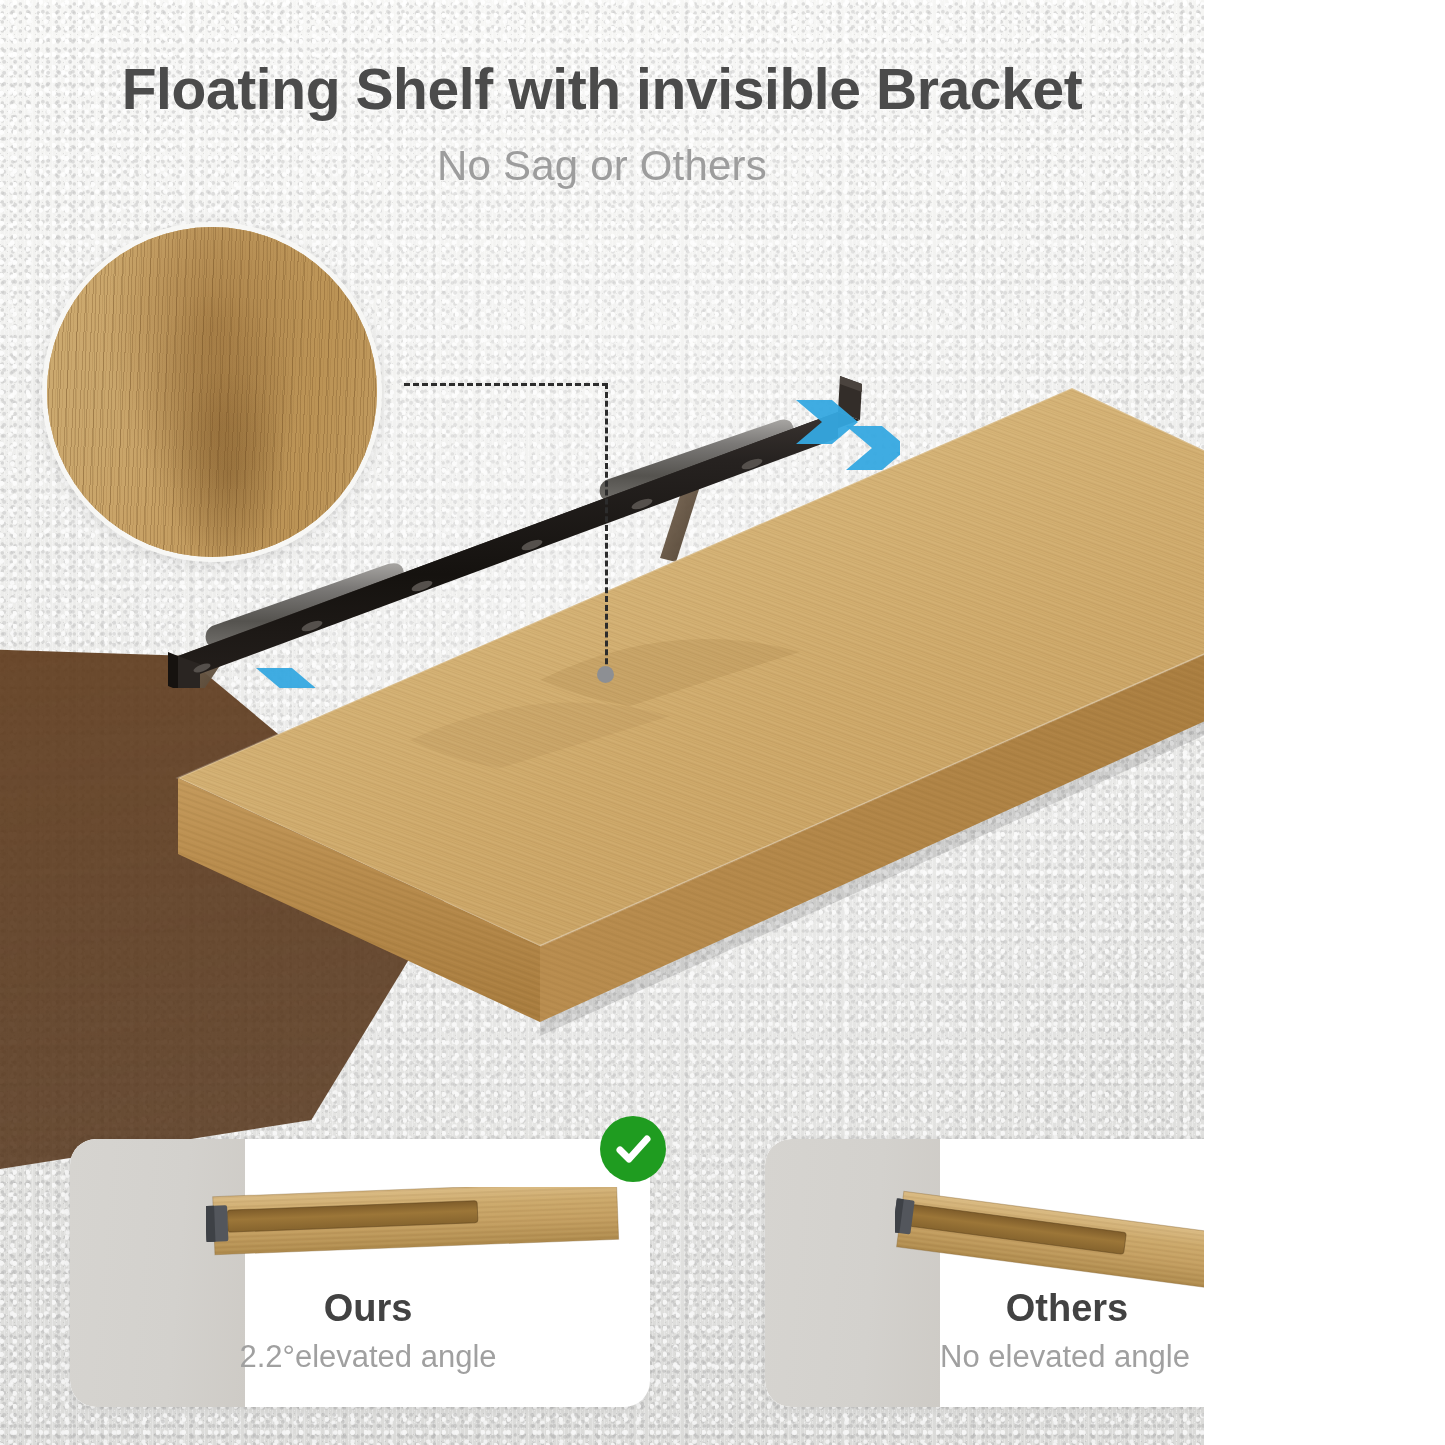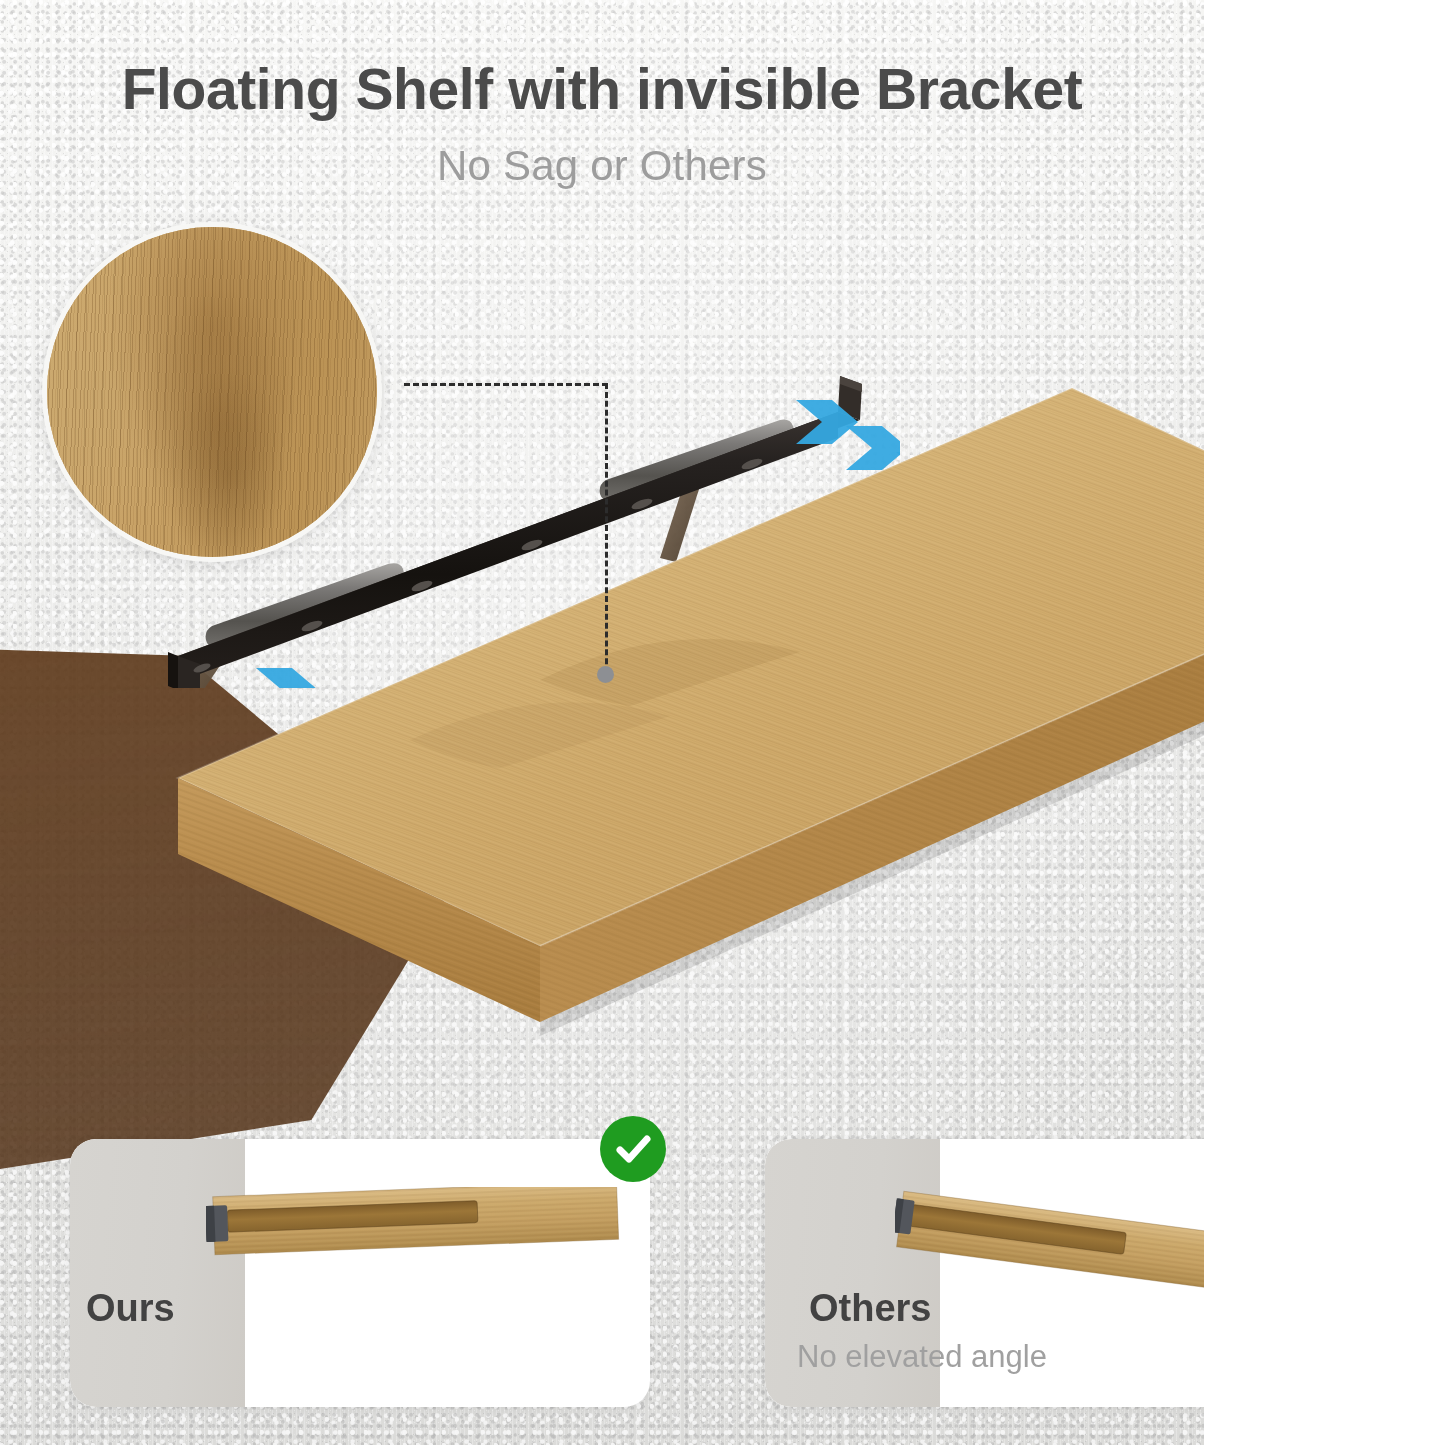--- a/index.html
+++ b/index.html
@@ -162,32 +162,32 @@
     border-radius: 26px 0 0 26px;
   }
 
   .shelf-profile { position: absolute; }
   .shelf-profile svg { display: block; }
   .card.left  .shelf-profile { left: 136px; top: 48px; }
   .card.right .shelf-profile { left: 130px; top: 46px; }
 
   .card-label {
     position: absolute; left: 0; width: 100%;
-    text-align: left;
+    text-align: center;
     padding-left: 16px;
   }
   .card-title {
     top: 148px;
     font-size: 38px; font-weight: bold; color: #424242;
   }
   .card-sub {
     top: 200px;
     font-size: 31px; color: #a0a0a0;
   }
-  .card.right .card-title { left: 28px; width: calc(100% - 28px); }
+  .card.right .card-title { left: 18px; width: calc(100% - 28px); }
   .card.right .card-sub   { left: 16px; width: calc(100% - 28px); }
 
   .badge {
     position: absolute;
     width: 66px; height: 66px; border-radius: 50%;
     z-index: 50;
     display: flex; align-items: center; justify-content: center;
   }
   .badge.check { left: 600px; top: 1116px; background: #1f9c20; }
   .badge.cross { left: 1281px; top: 1116px; background: #d81414; }
@@ -373,20 +373,21 @@
 
             <rect x="22" y="24" width="250" height="22" rx="3" fill="url(#slot1)"></rect>
             <rect x="22" y="24" width="250" height="22" rx="3" fill="none" stroke="rgba(90,64,26,0.5)" stroke-width="1"></rect>
 
             <rect x="0" y="19" width="22" height="36" rx="2" fill="#53565c"></rect>
             <rect x="0" y="19" width="9" height="36" fill="#3e4146"></rect>
           </g>
         </svg>
       </div>
       <div class="card-label card-title">Ours</div>
+      <div class="card-label card-sub">2.2°elevated angle</div>
     </div>
 
     <div class="card right">
       <div class="wall-block"></div>
       <div class="shelf-profile">
         <svg width="400" height="120" viewBox="0 0 400 120">
           <defs>
             <linearGradient id="pw2" x1="0" y1="0" x2="0" y2="1">
               <stop offset="0%" stop-color="#dcbd86"></stop>
               <stop offset="30%" stop-color="#cdaa6c"></stop>

